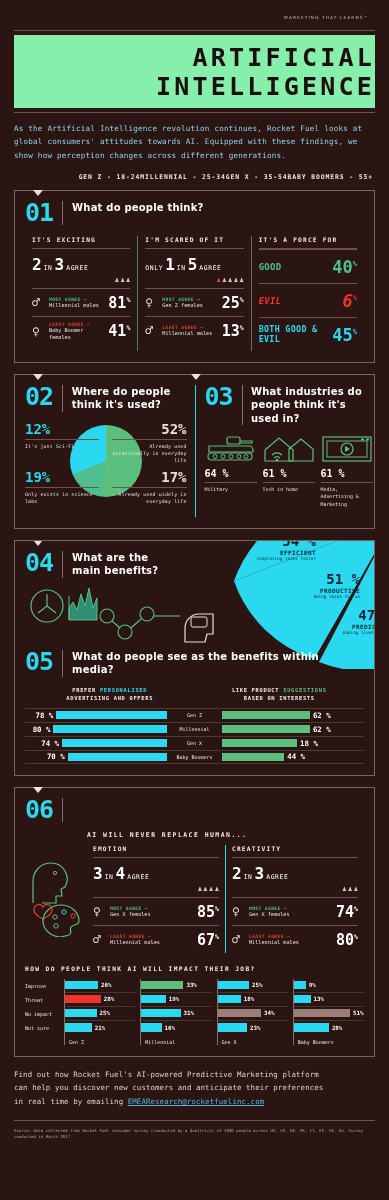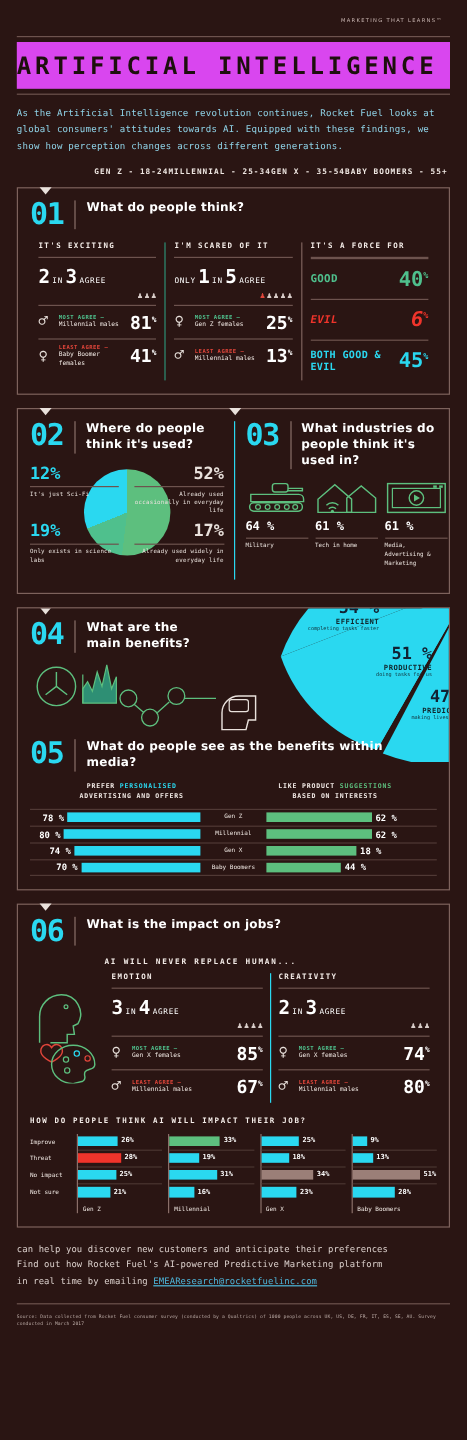--- a/index.html
+++ b/index.html
@@ -12,22 +12,22 @@
   
   .logo-row { display:flex; justify-content:flex-end; padding:14px 6px 6px 0; }
   .logo { text-align:right; }
   .logo-main { font-family:"DejaVu Sans",sans-serif; font-size:17px; font-weight:bold; letter-spacing:-.5px; }
   .logo-main .r { color:#fff; }
   .logo-main .f { color:#2ad8f0; font-style:italic; }
   .swoosh { display:inline-block; color:#2ad8f0; font-size:14px; transform:translateY(-2px); margin-right:1px;}
   .logo-tag { font-family:"DejaVu Sans",sans-serif; font-size:4.3px; letter-spacing:1.1px; color:#cbb8b4; margin-top:1px;}
 
   .rule { height:1px; background:#6d534e; margin:4px 0; }
-  .title-band { background:#d946ef; color:#1d0f0d; text-align:left;
-     font-size:20px; letter-spacing:3.2px; padding:8px 0 7px; font-weight:bold;}
+  .title-band { background:#86efac; color:#1d0f0d; text-align:right;
+     font-size:25px; letter-spacing:3.2px; padding:8px 0 7px; font-weight:bold;}
 
   .intro { color:#8fd3e8; font-size:7.6px; line-height:1.75; margin-top:9px; letter-spacing:.2px;}
   .gens { display:flex; justify-content:flex-end; font-size:6.4px; letter-spacing:.9px;
      color:#efe7e2; margin:11px 2px 9px 0; font-weight:bold;}
 
   
   .sec { position:relative; border:1px solid #7d625c; margin-bottom:11px; padding:10px 10px 11px; }
   .sec::before{ content:""; position:absolute; left:18px; top:-1px; width:0;height:0;
      border-left:5px solid transparent;border-right:5px solid transparent;border-top:6px solid #e9e1dc;}
   .sec.tipmid::after{ content:""; position:absolute; left:49%; top:-1px; width:0;height:0;
@@ -449,21 +449,20 @@
             <span class="v">44 %</span>
           </div>
       </div>
     </div>
   </div>
 
   <div class="sec">
     <div class="sec-head">
       <div class="num">06</div>
       <div class="qbar"></div>
-      <div class="q">What is the impact on jobs?</div>
     </div>
 
     <div class="neverlab">AI WILL NEVER REPLACE HUMAN...</div>
 
     <div class="s6body">
       <div class="s6icon">
         <svg width="58" height="92" viewBox="0 0 58 92">
           <path d="M8 58 v-22 a18 18 0 0 1 18 -18 a16 16 0 0 1 14 24 l-4 2 l1 7 h-6 v7 h-14" fill="none" stroke="#5dbf7e" stroke-width="1.2"></path>
           <circle cx="30" cy="28" r="1.6" fill="none" stroke="#5dbf7e" stroke-width="1"></circle>
           <path d="M18 62 c-3 -5 -9 -2 -9 3 c0 5 9 9 9 9 c0 0 9 -4 9 -9 c0 -5 -6 -8 -9 -3 z" fill="none" stroke="#e0453a" stroke-width="1.2"></path>
@@ -628,20 +627,20 @@
         <div class="jrow" style="border-bottom:none">
             <span class="jbar" style="width:50%"></span>
             <span class="jv">28%</span>
           </div>
         <div class="jgen">Baby Boomers</div>
       </div>
     </div>
   </div>
 
   <div class="foot">
+    <div>Find out how Rocket Fuel's AI-powered Predictive Marketing platform</div>
     <div>can help you discover new customers and anticipate their preferences</div>
-    <div>Find out how Rocket Fuel's AI-powered Predictive Marketing platform</div>
     <div><span>in real time by emailing </span><a class="mail" href="#">EMEAResearch@rocketfuelinc.com</a></div>
   </div>
   <div class="foot-rule"></div>
   <div class="src">Source: Data collected from Rocket Fuel consumer survey (conducted by a Qualtrics) of 1000 people across UK, US, DE, FR, IT, ES, SE, AU. Survey conducted in March 2017</div>
 
 </div>
 
 </body></html>

